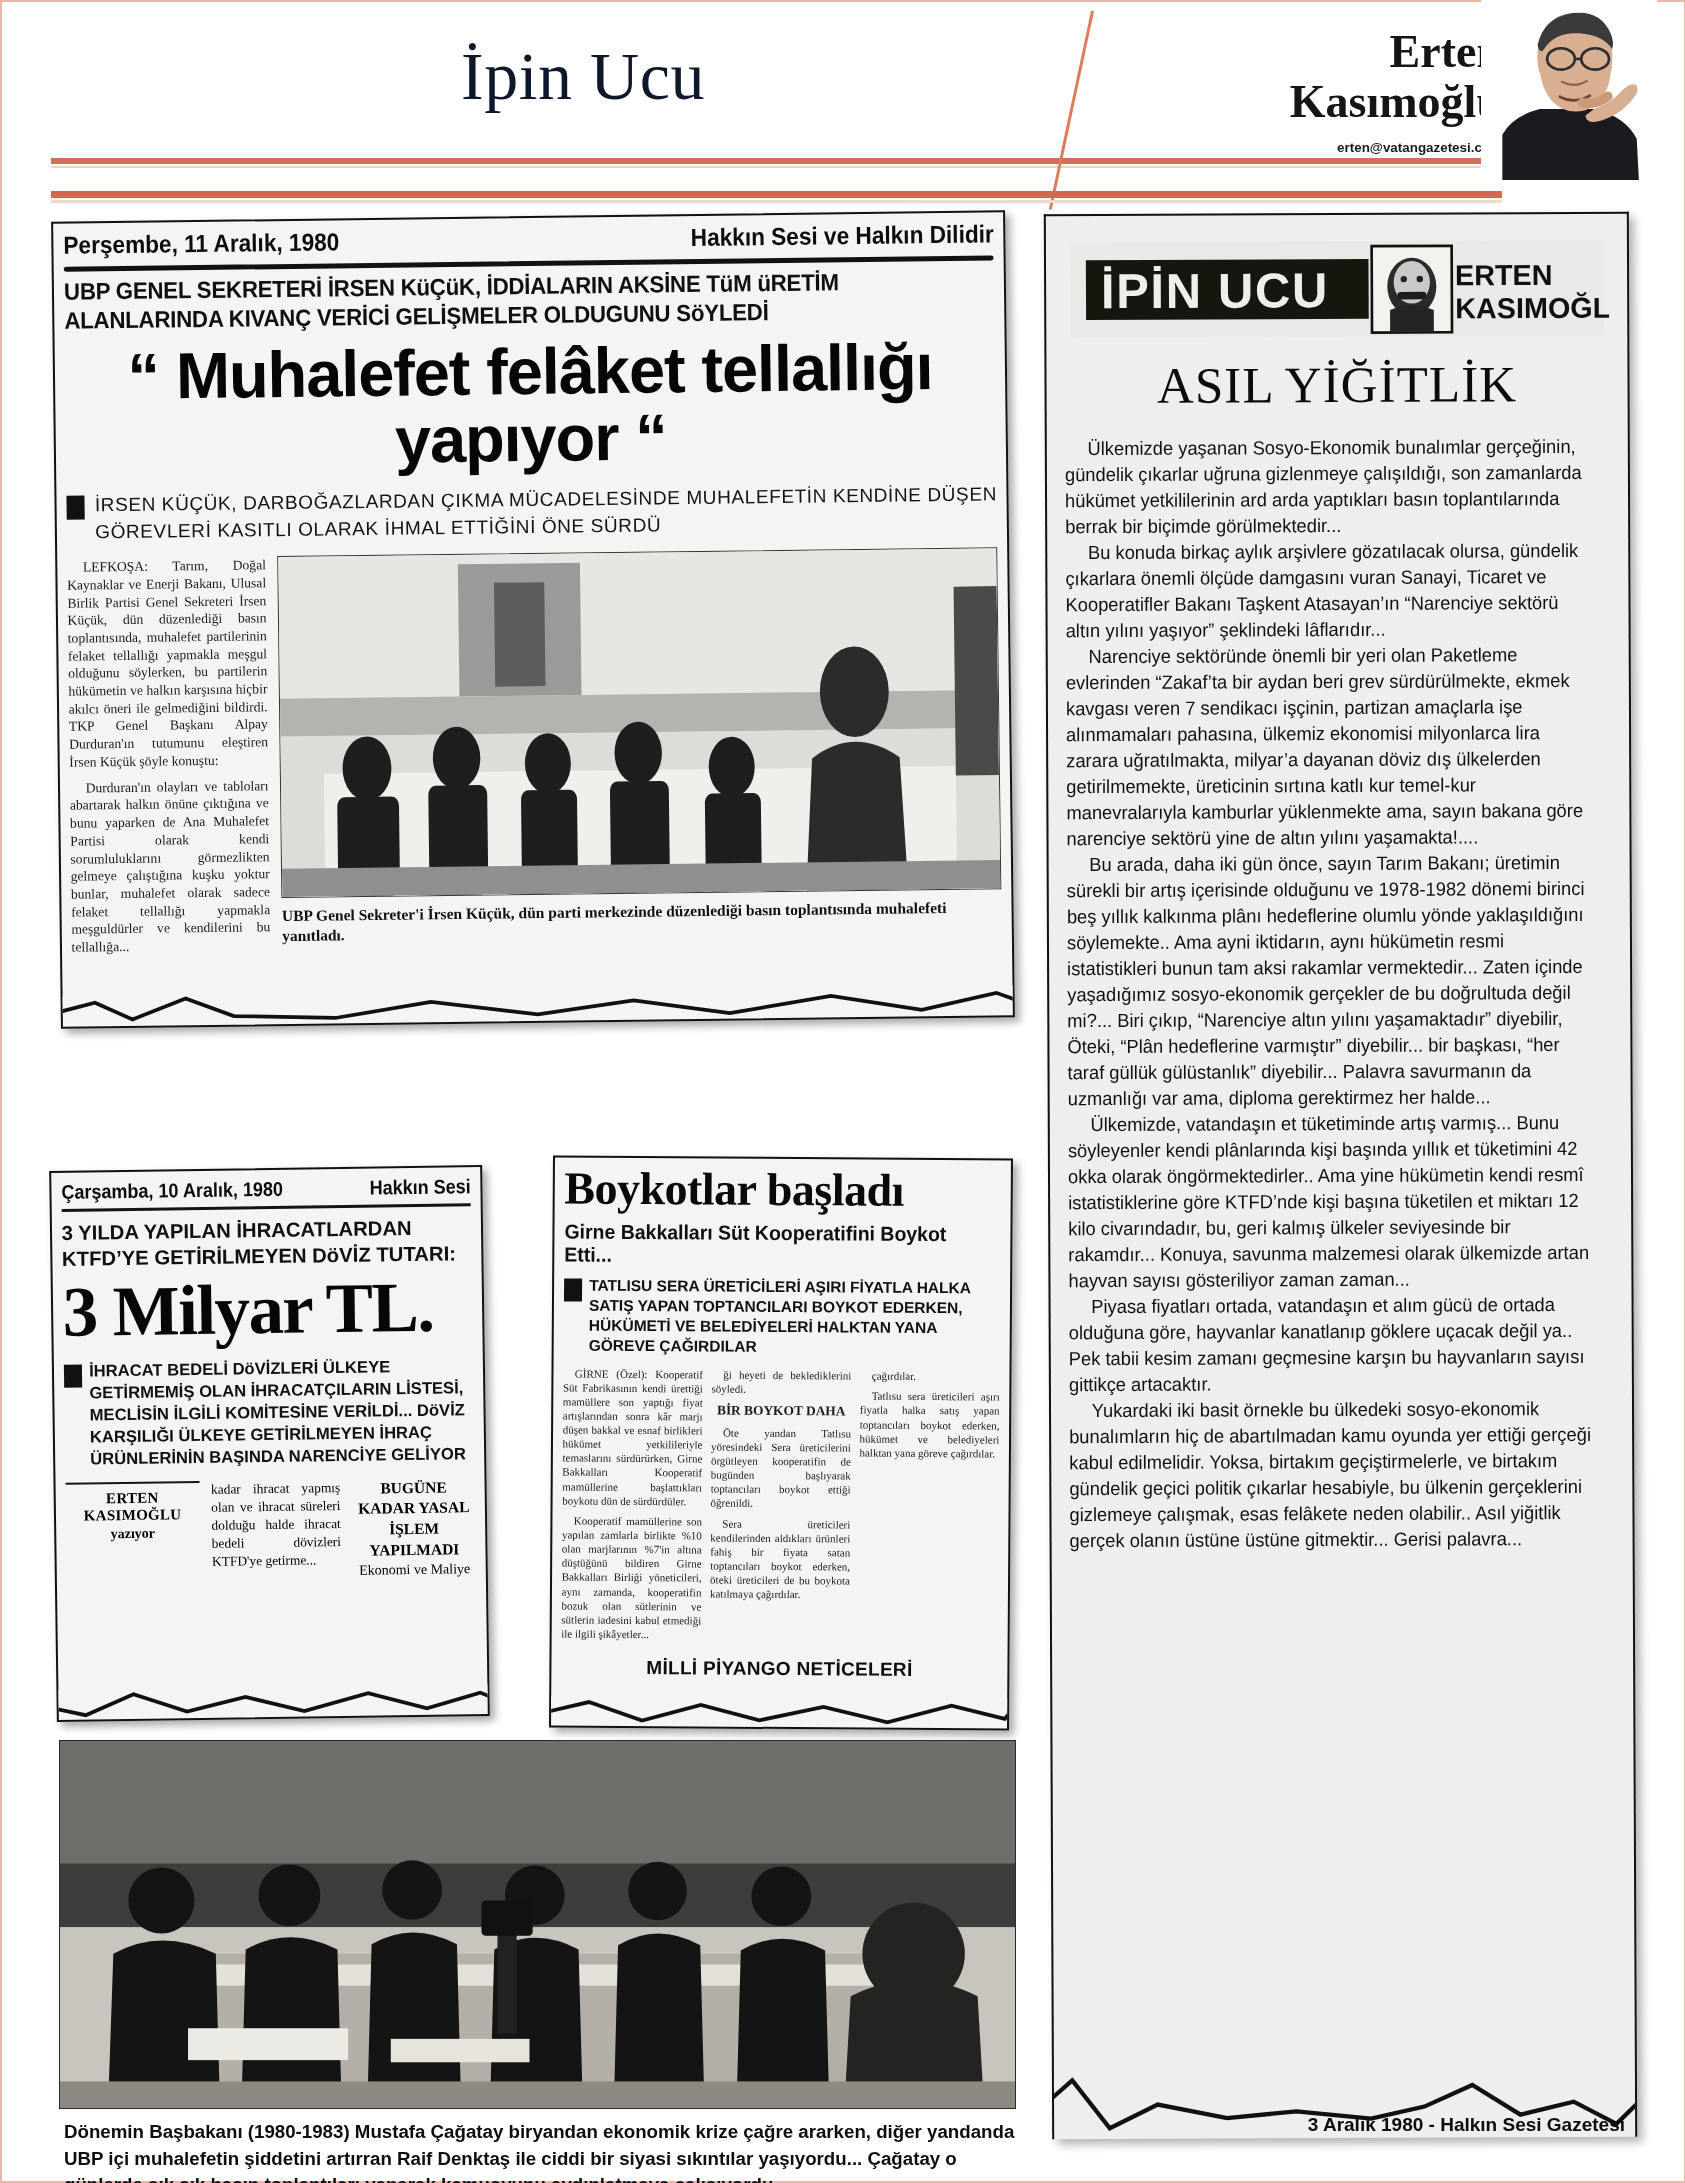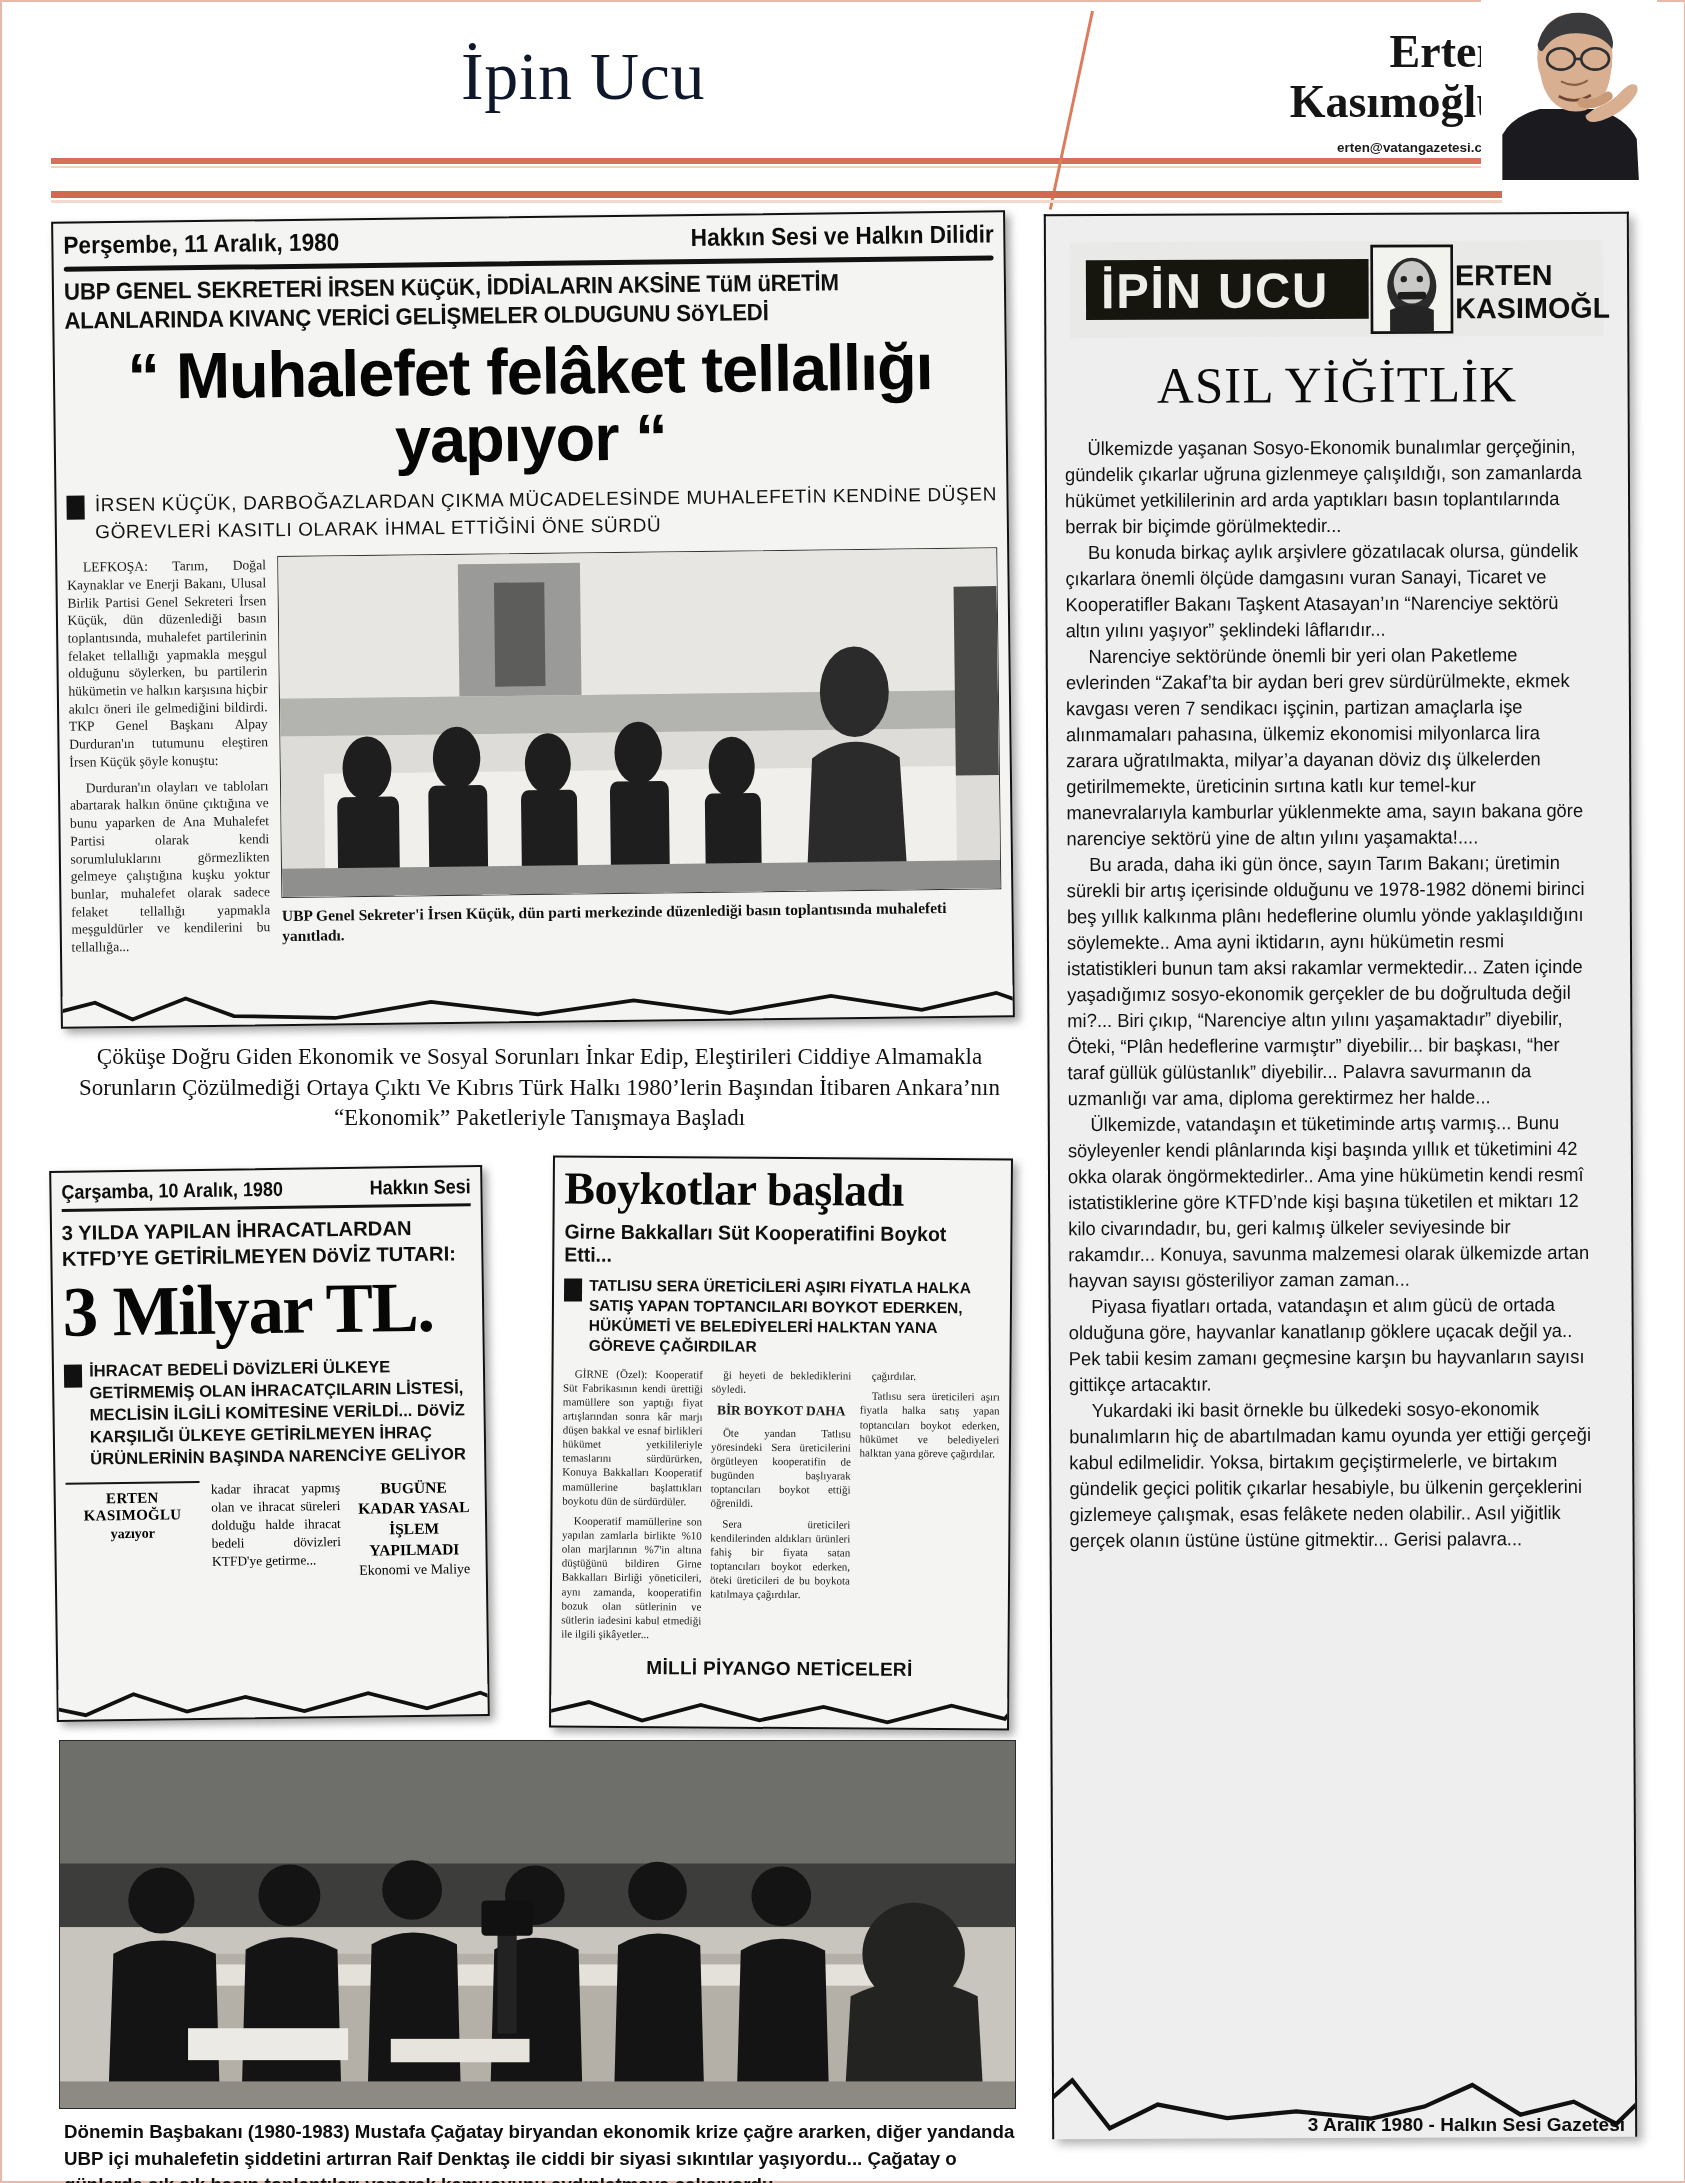--- a/index.html
+++ b/index.html
@@ -301,21 +301,20 @@
           </svg>
           <div class="c1-caption">UBP Genel Sekreter'i İrsen Küçük, dün parti merkezinde düzenlediği basın toplantısında muhalefeti yanıtladı.</div>
         </div>
       </div>
     </div>
     <svg class="torn" viewBox="0 0 1800 60" preserveAspectRatio="none">
       <polygon fill="#f4f4f2" stroke="#111" stroke-width="7" points="-20,-10 -20,34 70,12 140,44 240,6 330,40 520,46 700,18 900,44 1080,20 1260,46 1450,16 1620,44 1760,14 1830,40 1830,-10"></polygon>
     </svg>
   </div>
 
-  <div class="deck">Çöküşe Doğru Giden Ekonomik ve Sosyal Sorunları İnkar Edip, Eleştirileri Ciddiye Almamakla Sorunların Çözülmediği Ortaya Çıktı Ve Kıbrıs Türk Halkı 1980’lerin Başından İtibaren Ankara’nın “Ekonomik” Paketleriyle Tanışmaya Başladı</div>
 
   <div class="clip" id="clip-milyar">
     <div class="clip-inner">
       <div class="c2-top">
         <div class="c2-date">Çarşamba, 10 Aralık, 1980</div>
         <div class="c2-slogan">Hakkın Sesi</div>
       </div>
       <div class="c2-hr"></div>
       <div class="c2-kicker">3 YILDA YAPILAN İHRACATLARDAN KTFD’YE GETİRİLMEYEN DöVİZ TUTARI:</div>
       <div class="c2-big">3 Milyar TL.</div>
@@ -348,21 +347,21 @@
       <div class="c3-title">Boykotlar başladı</div>
       <div class="c3-sub2">Girne Bakkalları Süt Kooperatifini Boykot Etti...</div>
 
       <div class="c3-bulletline">
         <div class="bullet-sq"></div>
         <div class="c3-bul-text">TATLISU SERA ÜRETİCİLERİ AŞIRI FİYATLA HALKA SATIŞ YAPAN TOPTANCILARI BOYKOT EDERKEN, HÜKÜMETİ VE BELEDİYELERİ HALKTAN YANA GÖREVE ÇAĞIRDILAR</div>
       </div>
 
       <div class="c3-cols">
         <div class="col">
-          <p>GİRNE (Özel): Kooperatif Süt Fabrikasının kendi ürettiği mamüllere son yaptığı fiyat artışlarından sonra kâr marjı düşen bakkal ve esnaf birlikleri hükümet yetkilileriyle temaslarını sürdürürken, Konuya Bakkalları Kooperatif mamüllerine başlattıkları boykotu dün de sürdürdüler.</p>
+          <p>GİRNE (Özel): Kooperatif Süt Fabrikasının kendi ürettiği mamüllere son yaptığı fiyat artışlarından sonra kâr marjı düşen bakkal ve esnaf birlikleri hükümet yetkilileriyle temaslarını sürdürürken, Girne Bakkalları Kooperatif mamüllerine başlattıkları boykotu dün de sürdürdüler.</p>
           <p>Kooperatif mamüllerine son yapılan zamlarla birlikte %10 olan marjlarının %7'in altına düştüğünü bildiren Girne Bakkalları Birliği yöneticileri, aynı zamanda, kooperatifin bozuk olan sütlerinin ve sütlerin iadesini kabul etmediği ile ilgili şikâyetler...</p>
         </div>
         <div class="col">
           <p>ği heyeti de beklediklerini söyledi.</p>
           <p class="c3-secthead">BİR BOYKOT DAHA</p>
           <p>Öte yandan Tatlısu yöresindeki Sera üreticilerini örgütleyen kooperatifin de bugünden başlıyarak toptancıları boykot ettiği öğrenildi.</p>
           <p>Sera üreticileri kendilerinden aldıkları ürünleri fahiş bir fiyata satan toptancıları boykot ederken, öteki üreticileri de bu boykota katılmaya çağırdılar.</p>
         </div>
         <div class="col">
           <p>çağırdılar.</p>

